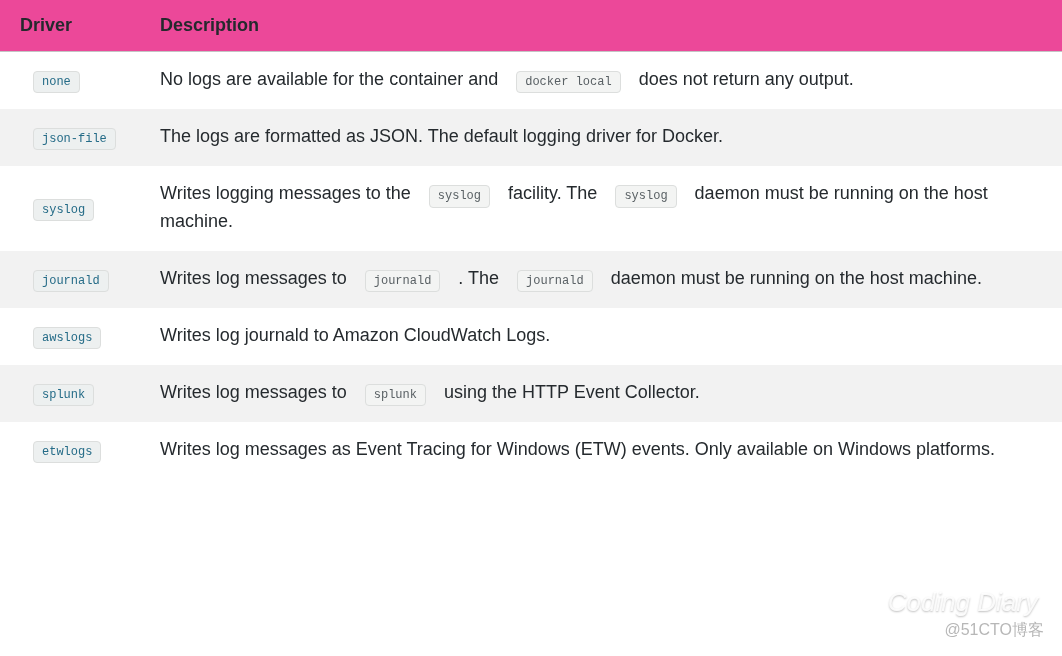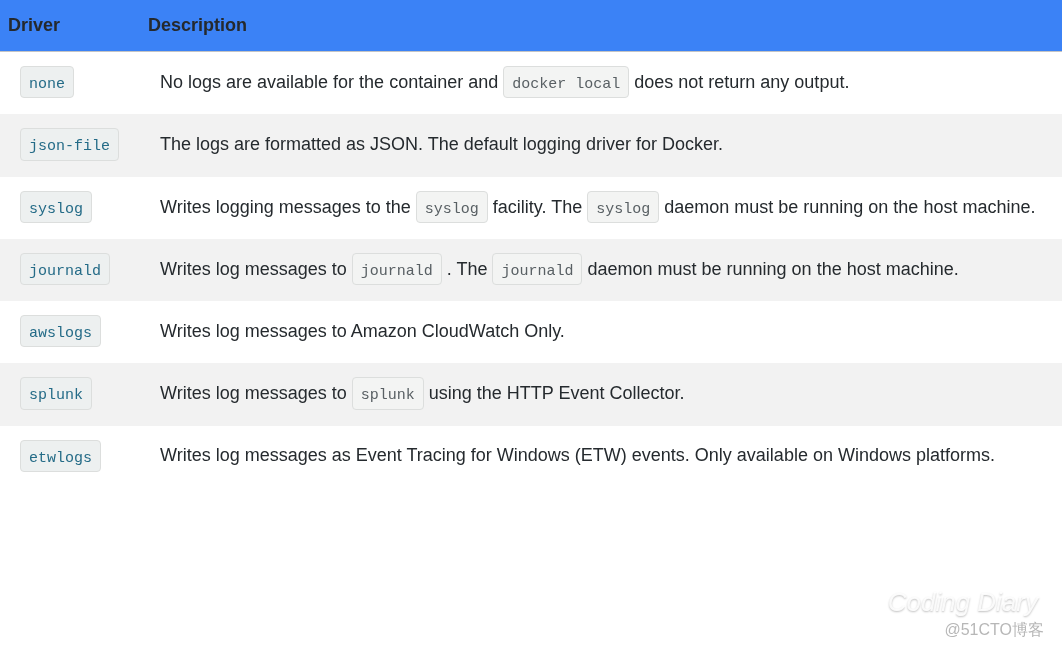--- a/index.html
+++ b/index.html
@@ -14,45 +14,45 @@
     .table {
       width: 100%;
       border-collapse: collapse;
       table-layout: fixed;
     }
     .table th {
       text-align: left;
       font-weight: 600;
       font-size: 18px;
       color: #25292d;
-      padding: 12px 14px 12px 8px;
-      background: #3b82f6;
+      padding: 12px 14px 12px 20px;
+      background: #ec4899;
       border-bottom: 1px solid #c4c4c4;
     }
     .table th.col-driver { width: 140px; }
     .table td {
       padding: 14px 14px 16px 20px;
       vertical-align: middle;
       font-size: 18px;
       color: #252a2e;
     }
     .table tbody tr:nth-child(even) td { background: #f2f2f2; }
     .table tbody tr:nth-child(odd) td { background: #ffffff; }
     .code-pill {
       display: inline-block;
       font-family: "SFMono-Regular", Menlo, Consolas, "Liberation Mono", monospace;
-      font-size: 15px;
+      font-size: 12px;
       color: #246b87;
       background: #edf0f0;
       border: 1px solid #dcdedd;
       border-radius: 4px;
-      padding: 8px 8px 2px 8px;
+      padding: 2px 8px 2px 8px;
       line-height: 1.35;
       white-space: nowrap;
-      margin: 0 0;
+      margin: 0 13px;
       vertical-align: baseline;
     }
     .desc .code-pill {
       color: #596064;
       background: #f3f4f3;
     }
     .desc { color: #252a2e; }
     .watermark {
       position: fixed;
       right: 24px;
@@ -104,21 +104,21 @@
       <tr>
         <td><span class="code-pill">syslog</span></td>
         <td class="desc">Writes logging messages to the <span class="code-pill">syslog</span> facility. The <span class="code-pill">syslog</span> daemon must be running on the host machine.</td>
       </tr>
       <tr>
         <td><span class="code-pill">journald</span></td>
         <td class="desc">Writes log messages to <span class="code-pill">journald</span> . The <span class="code-pill">journald</span> daemon must be running on the host machine.</td>
       </tr>
       <tr>
         <td><span class="code-pill">awslogs</span></td>
-        <td class="desc">Writes log messages to Amazon CloudWatch Only.</td>
+        <td class="desc">Writes log journald to Amazon CloudWatch Logs.</td>
       </tr>
       <tr>
         <td><span class="code-pill">splunk</span></td>
         <td class="desc">Writes log messages to <span class="code-pill">splunk</span> using the HTTP Event Collector.</td>
       </tr>
       <tr>
         <td><span class="code-pill">etwlogs</span></td>
         <td class="desc">Writes log messages as Event Tracing for Windows (ETW) events. Only available on Windows platforms.</td>
       </tr>
     </tbody>

